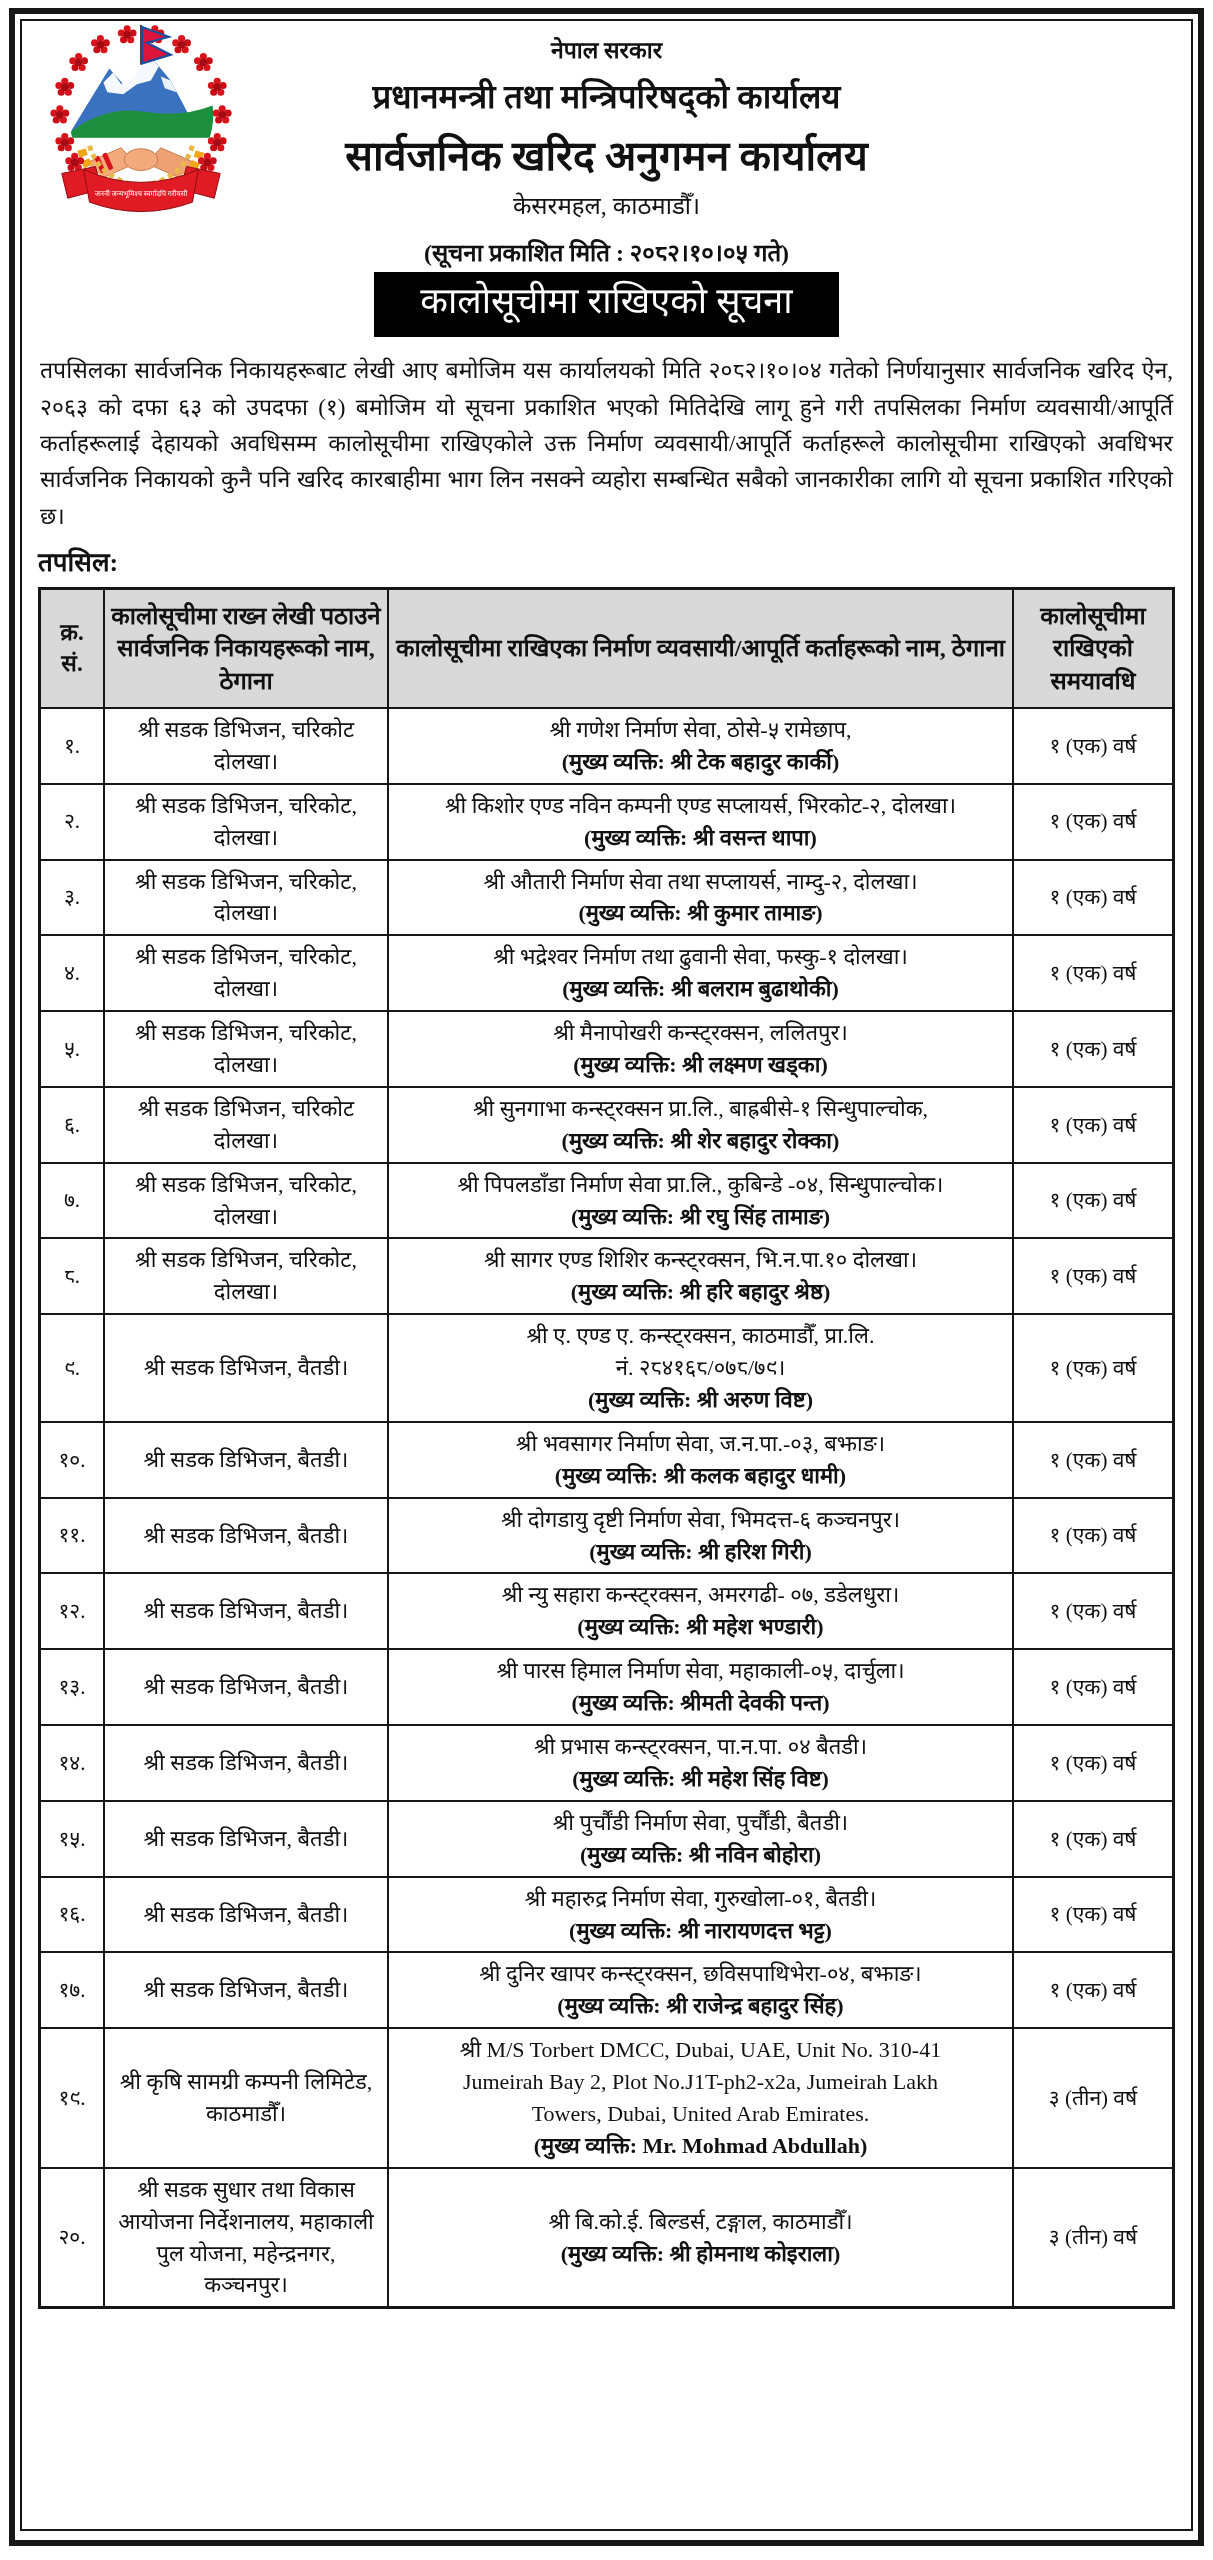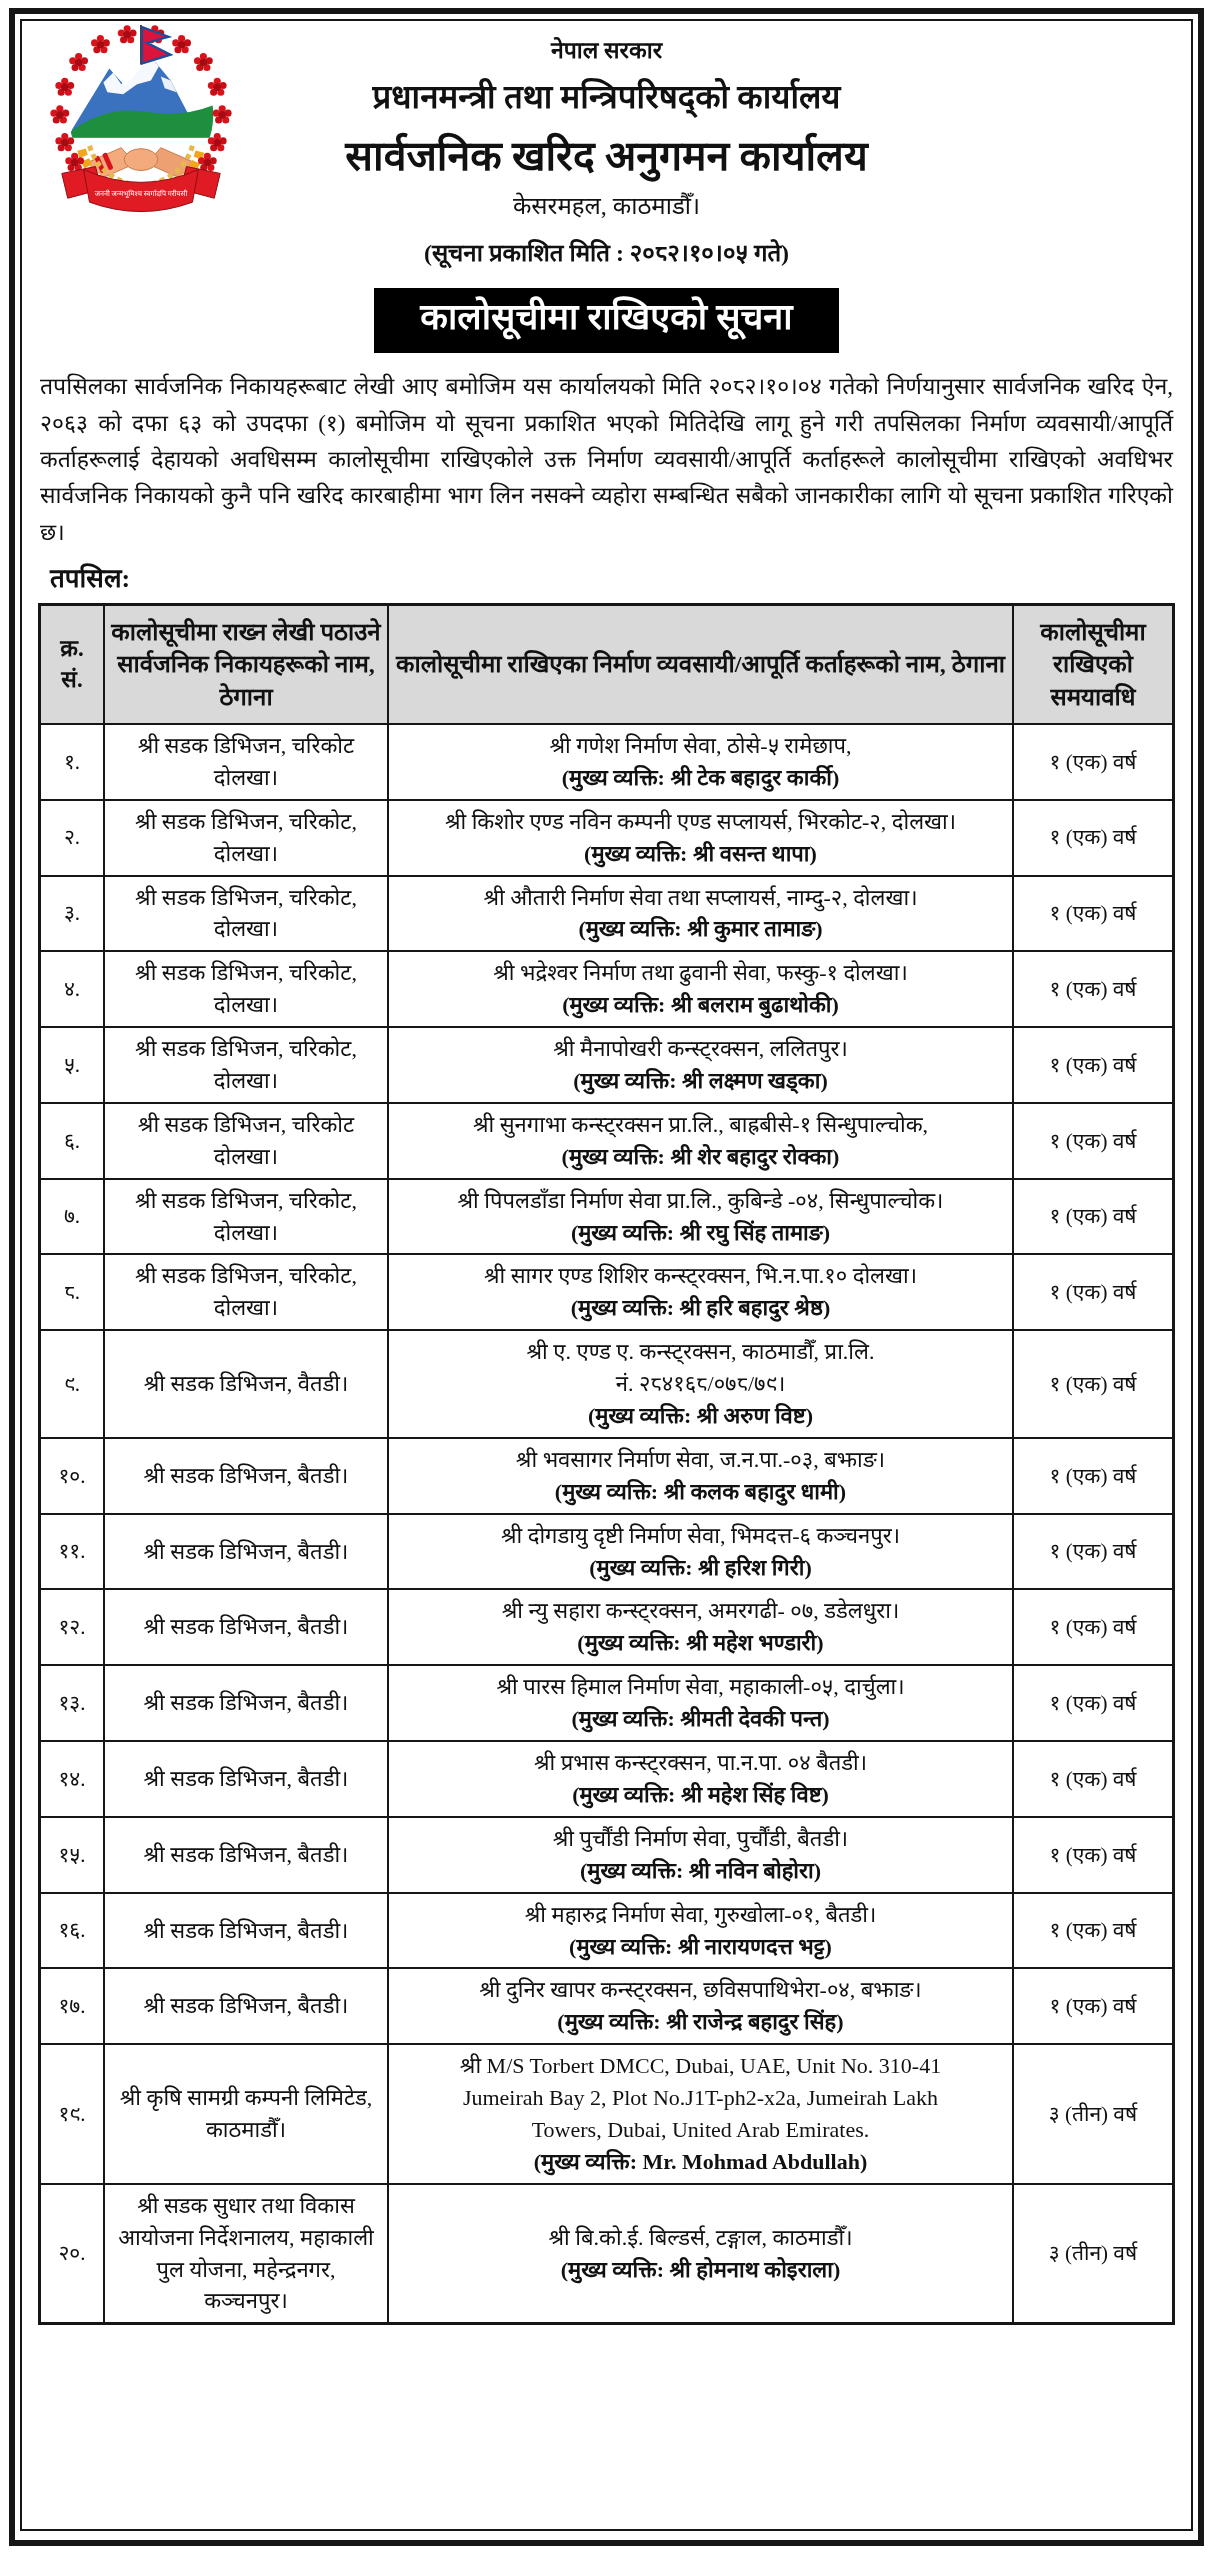--- a/index.html
+++ b/index.html
@@ -7,24 +7,24 @@
   .page{width:1213px;min-height:2560px;box-sizing:border-box;padding:8px 9px;}
   .outer{border:6px solid #161616;padding:5px;box-sizing:border-box;min-height:2538px;}
   .inner{border:2px solid #161616;padding:8px 16px 12px;box-sizing:border-box;min-height:2512px;position:relative;}
   header{text-align:center;}
   .emblem{position:absolute;left:16px;top:0;width:206px;height:198px;}
   .gov{font-size:23px;font-weight:bold;margin-top:4px;}
   .parent{font-size:33px;font-weight:bold;margin-top:8px;}
   .office{font-size:41px;font-weight:bold;margin-top:8px;}
   .addr{font-size:24px;font-weight:normal;margin-top:6px;}
   .pub{font-size:24px;font-weight:bold;margin-top:14px;}
-  .banner{display:inline-block;background:#000;color:#fff;font-size:36px;font-weight:bold;
-          padding:8px 46px 14px;margin:20px auto 4px;line-height:1.2;}
+  .banner{display:inline-block;background:#000;color:#fff;font-size:36px;font-weight:normal;
+          padding:8px 46px 14px;margin:4px auto 4px;line-height:1.2;}
   .bodytext{font-size:23px;line-height:1.58;text-align:justify;margin:12px 2px 8px;}
-  .tapasil{font-size:26px;font-weight:bold;margin:2px 12px 8px;}
+  .tapasil{font-size:26px;font-weight:bold;margin:2px 0 8px;}
   table{width:100%;border-collapse:collapse;border:3px solid #161616;padding-left:36px;}
   th,td{border:2px solid #161616;vertical-align:middle;}
   th{background:#d9d9d9;font-weight:bold;font-size:24px;line-height:1.35;padding:10px 5px;text-align:center;}
   th.snh{white-space:pre-line;width:52px;font-size:23px;}
   th.agencyh{width:272px;}
   th.durationh{width:148px;}
   td{font-size:22px;line-height:1.45;padding:5px 8px;text-align:center;}
   td.sn{font-size:21px;padding:5px 2px;}
   td.agency{padding:5px 10px;}
   td.duration{white-space:nowrap;font-size:21px;}

